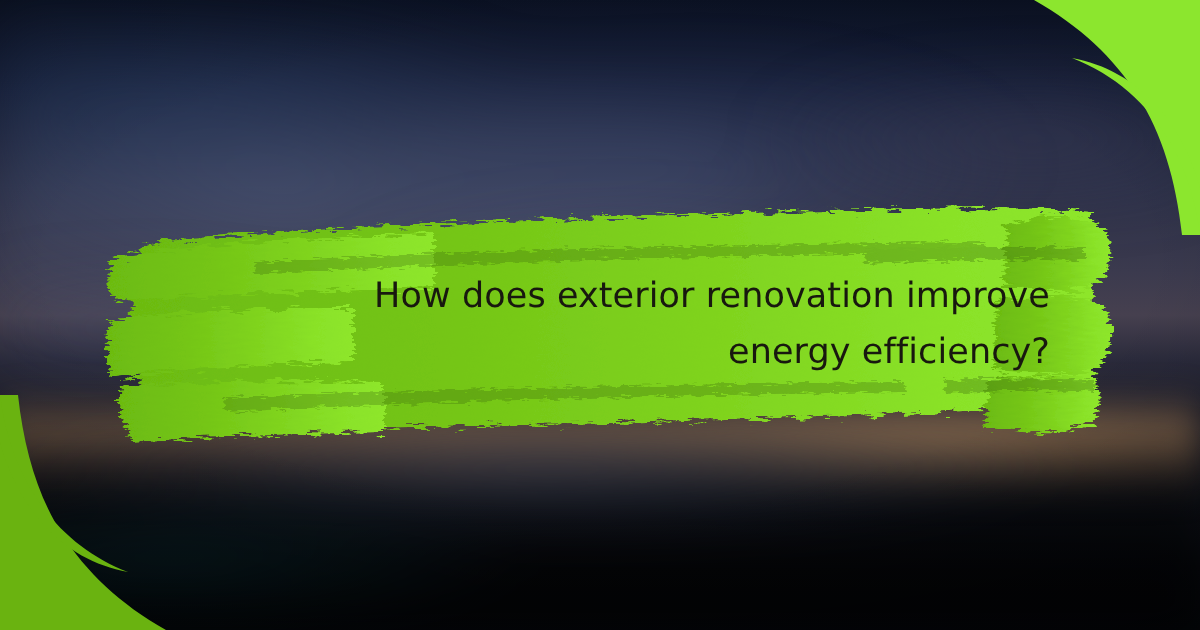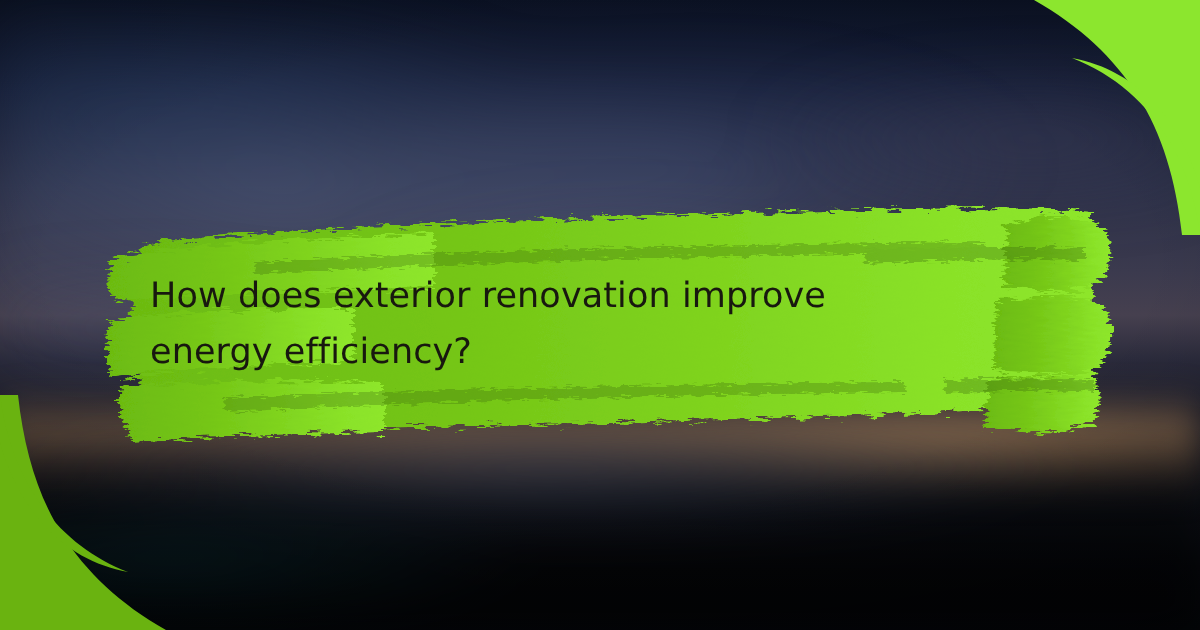--- a/index.html
+++ b/index.html
@@ -93,21 +93,21 @@
     height: 258px;
   }
   .brush-svg { display: block; width: 100%; height: 100%; }
 
   
   .headline {
     position: absolute;
     left: 150px;
     top: 268px;
     width: 900px;
-    text-align: left;
+    text-align: right;
     color: #18180f;
     font-size: 35px;
     line-height: 56px;
     font-weight: 400;
     letter-spacing: 0.1px;
     white-space: pre-line;
     text-rendering: geometricPrecision;
   }
 </style>
 </head>

